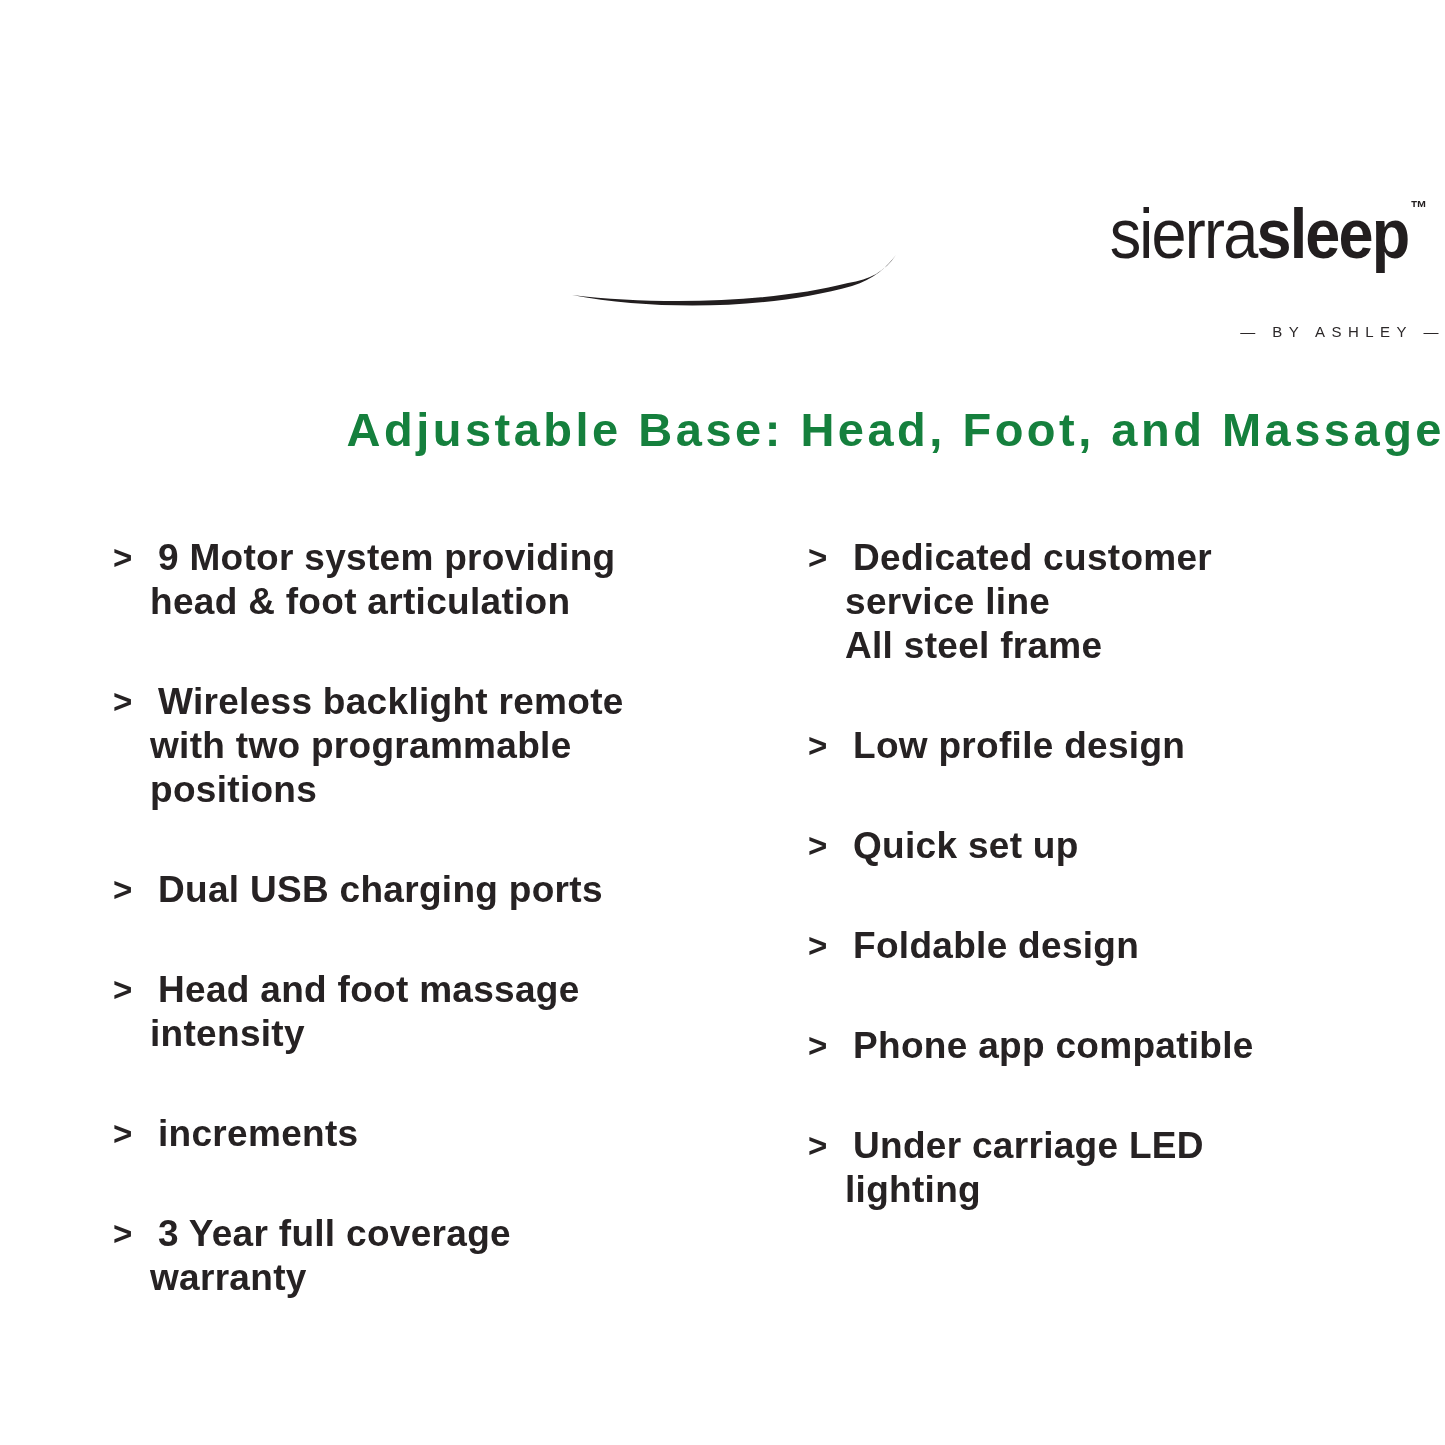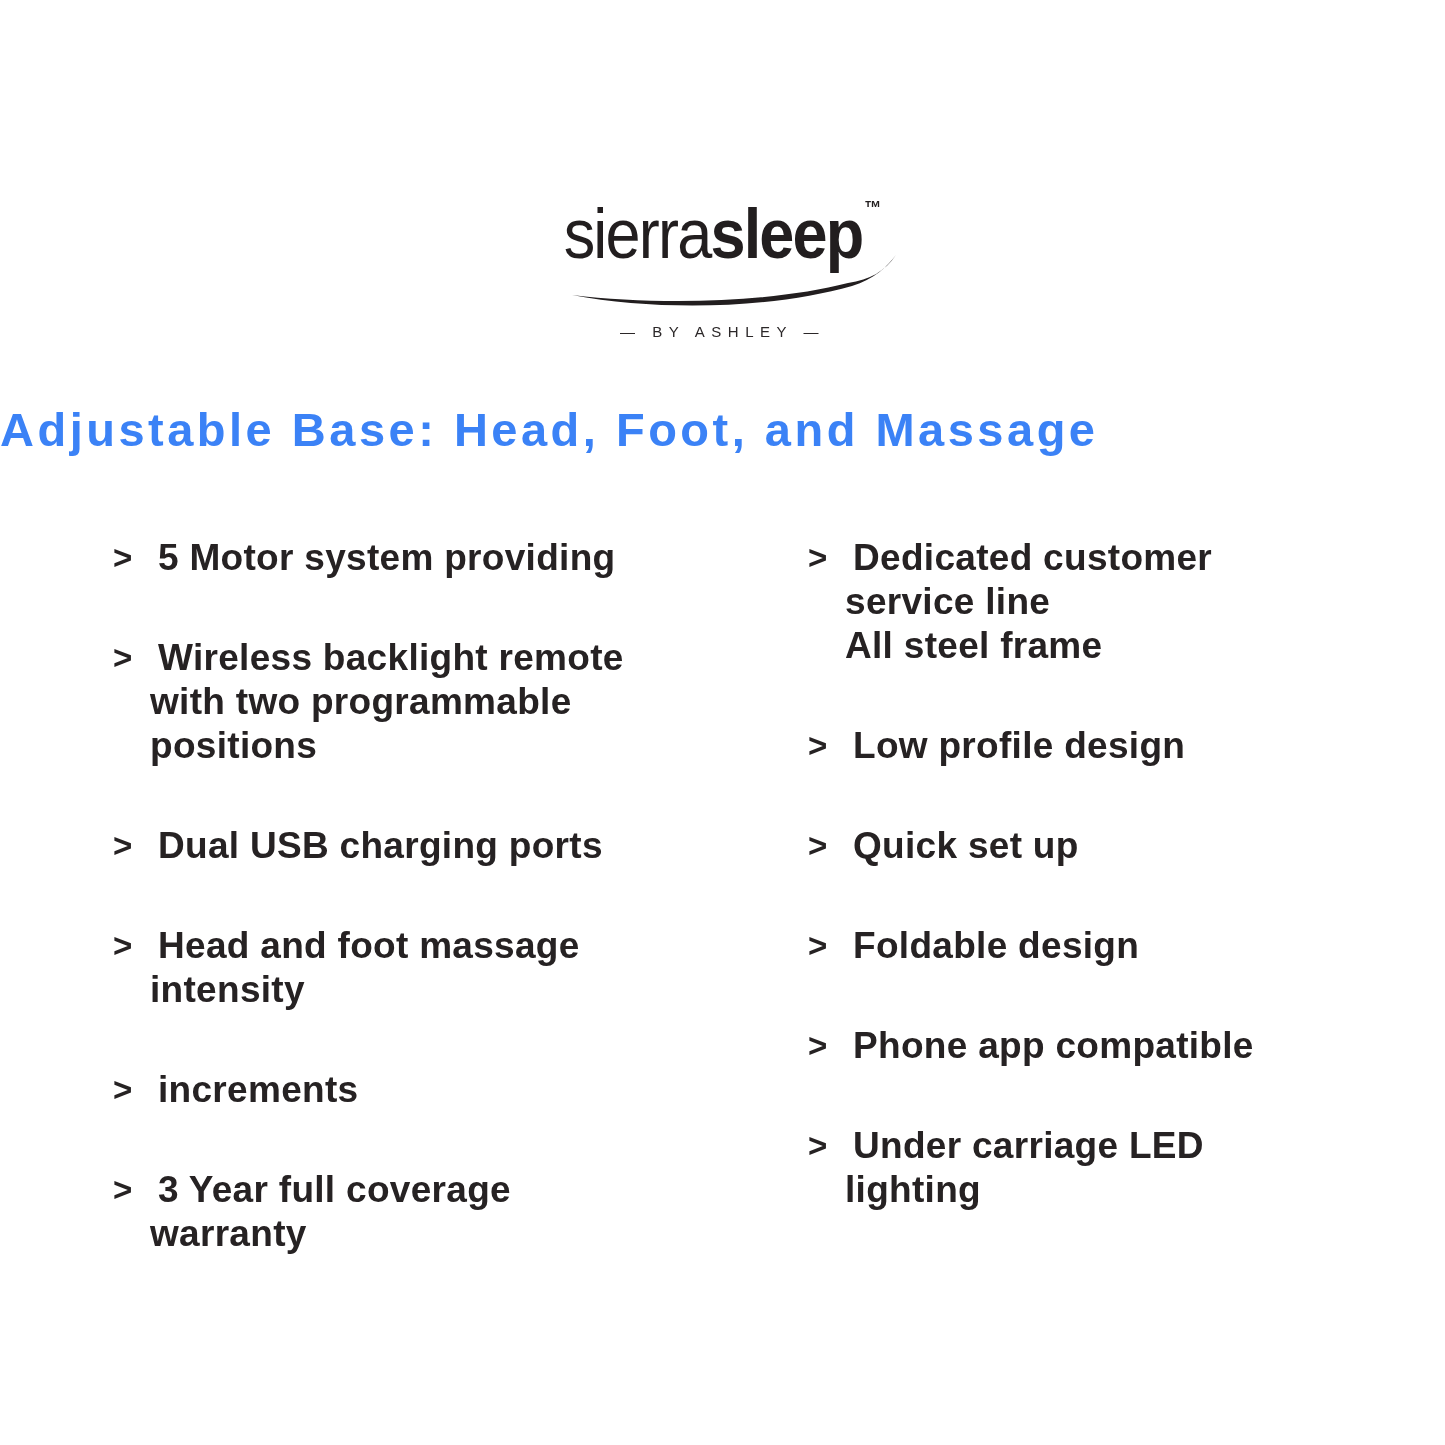--- a/index.html
+++ b/index.html
@@ -16,21 +16,21 @@
     font-family: "Liberation Sans", "DejaVu Sans", sans-serif;
     color: #262223;
   }
 
   
   .logo-block {
     position: absolute;
     top: 198px;
     left: 0;
     width: 100%;
-    text-align: center;
+    text-align: right;
   }
   .logo-text {
     display: inline-block;
     transform: scaleX(0.9);
     transform-origin: center top;
     font-size: 70px;
     letter-spacing: -2px;
     line-height: 1;
     color: #221e1f;
     white-space: nowrap;
@@ -58,25 +58,25 @@
     color: #2b2728;
     white-space: nowrap;
   }
 
   
   .page-title {
     position: absolute;
     top: 402px;
     left: 0;
     width: 100%;
-    text-align: left;
+    text-align: right;
     font-size: 47px;
     font-weight: 700;
     letter-spacing: 3.5px;
-    color: #3b82f6;
+    color: #15803d;
     white-space: nowrap;
   }
 
   
   .features {
     position: absolute;
     top: 536px;
     left: 0;
     width: 100%;
   }
@@ -124,21 +124,22 @@
 
   <div class="page-title">Adjustable Base: Head, Foot, and Massage</div>
 
   <div class="features">
 
     <div class="col col-left">
 
       <div class="feature">
         <span class="bullet">&gt;</span>
         <div class="ftext">
-          <div class="fline">5 Motor system providing</div>
+          <div class="fline">9 Motor system providing</div>
+          <div class="fline">head &amp; foot articulation</div>
         </div>
       </div>
 
       <div class="feature">
         <span class="bullet">&gt;</span>
         <div class="ftext">
           <div class="fline">Wireless backlight remote</div>
           <div class="fline">with two programmable</div>
           <div class="fline">positions</div>
         </div>

